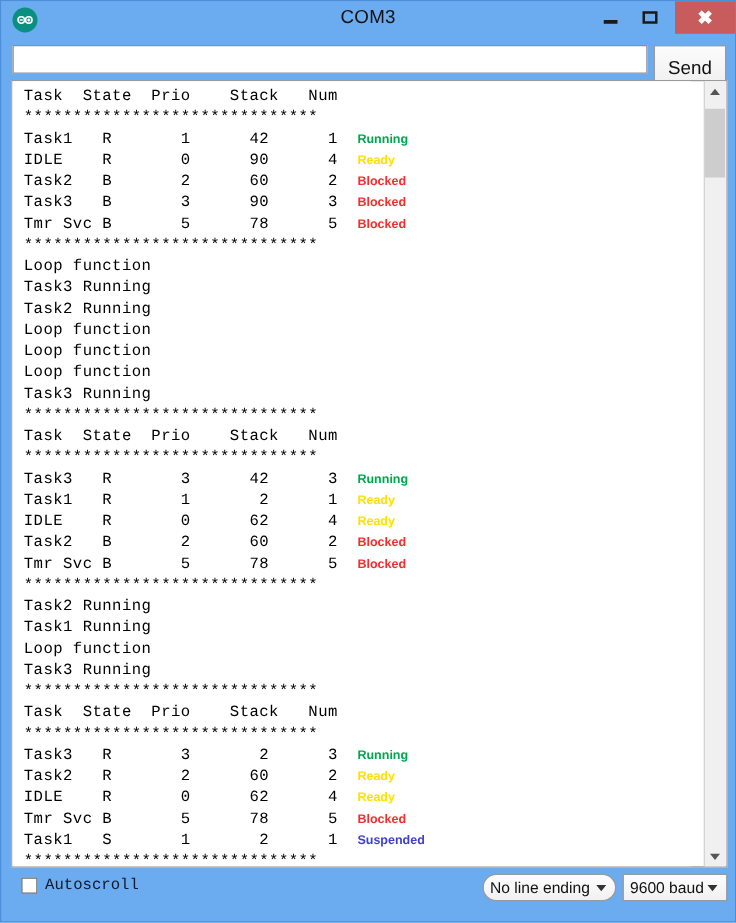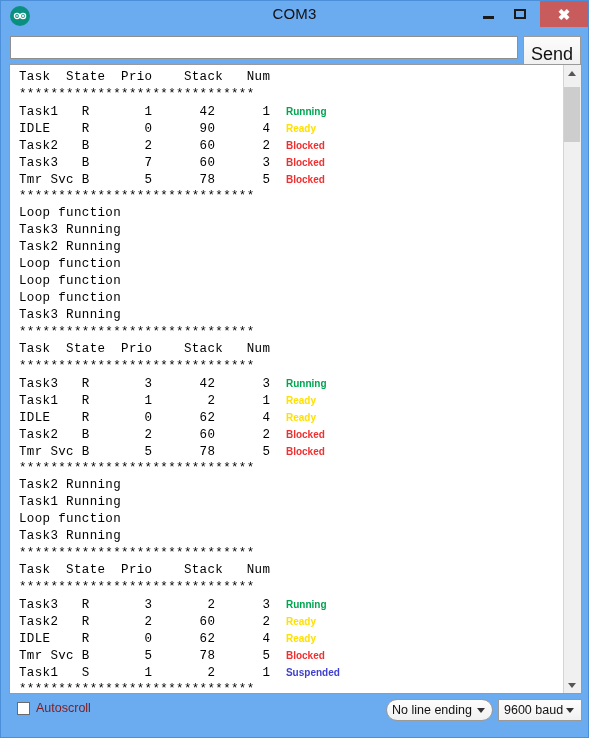--- a/index.html
+++ b/index.html
@@ -114,21 +114,21 @@
   }
   #send-button {
     position: absolute;
     left: 516px; top: 3px;
     width: 58px;
     height: 36px;
     box-sizing: border-box;
     background: linear-gradient(#fcfcfc, #eeeeee);
     border: 1px solid #9a9a9a;
     font-family: "Liberation Sans", sans-serif;
-    font-size: 18px;
+    font-size: 15px;
     color: #111;
     cursor: default;
   }
 
   
   #console-wrap {
     position: absolute;
     left: 2px;
     top: 33px;
     width: 573px;
@@ -220,23 +220,23 @@
     gap: 6px;
   }
   #autoscroll-box {
     width: 13px;
     height: 13px;
     box-sizing: border-box;
     border: 1px solid #6b6b6b;
     background: #ffffff;
   }
   #autoscroll-label {
-    font-family: Liberation Sans, sans-serif;
+    font-family: Liberation Mono, monospace;
     font-size: 12.5px;
-    color: #7f1d1d;
+    color: #0f172a;
     text-align: right;
   }
   .combo {
     position: absolute;
     top: 3px;
     height: 22px;
     box-sizing: border-box;
     border: 1px solid #9a9a9a;
     background: linear-gradient(#fdfdfd, #f1f1f1);
     font-family: "Liberation Sans", sans-serif;
@@ -295,21 +295,21 @@
       <button id="send-button">Send</button>
     </div>
 
     <div id="console-wrap">
       <div id="console">
           <div class="line"><span>Task  State  Prio    Stack   Num</span></div>
           <div class="line"><span>******************************</span></div>
           <div class="line"><span>Task1   R       1      42      1  </span><span class="status" style="color: rgb(0, 165, 80);">Running</span></div>
           <div class="line"><span>IDLE    R       0      90      4  </span><span class="status" style="color: rgb(255, 224, 0);">Ready</span></div>
           <div class="line"><span>Task2   B       2      60      2  </span><span class="status" style="color: rgb(240, 48, 48);">Blocked</span></div>
-          <div class="line"><span>Task3   B       7      60      3  </span><span class="status" style="color: rgb(240, 48, 48);">Blocked</span></div>
+          <div class="line"><span>Task3   B       3      90      3  </span><span class="status" style="color: rgb(240, 48, 48);">Blocked</span></div>
           <div class="line"><span>Tmr Svc B       5      78      5  </span><span class="status" style="color: rgb(240, 48, 48);">Blocked</span></div>
           <div class="line"><span>******************************</span></div>
           <div class="line"><span>Loop function</span></div>
           <div class="line"><span>Task3 Running</span></div>
           <div class="line"><span>Task2 Running</span></div>
           <div class="line"><span>Loop function</span></div>
           <div class="line"><span>Loop function</span></div>
           <div class="line"><span>Loop function</span></div>
           <div class="line"><span>Task3 Running</span></div>
           <div class="line"><span>******************************</span></div>

